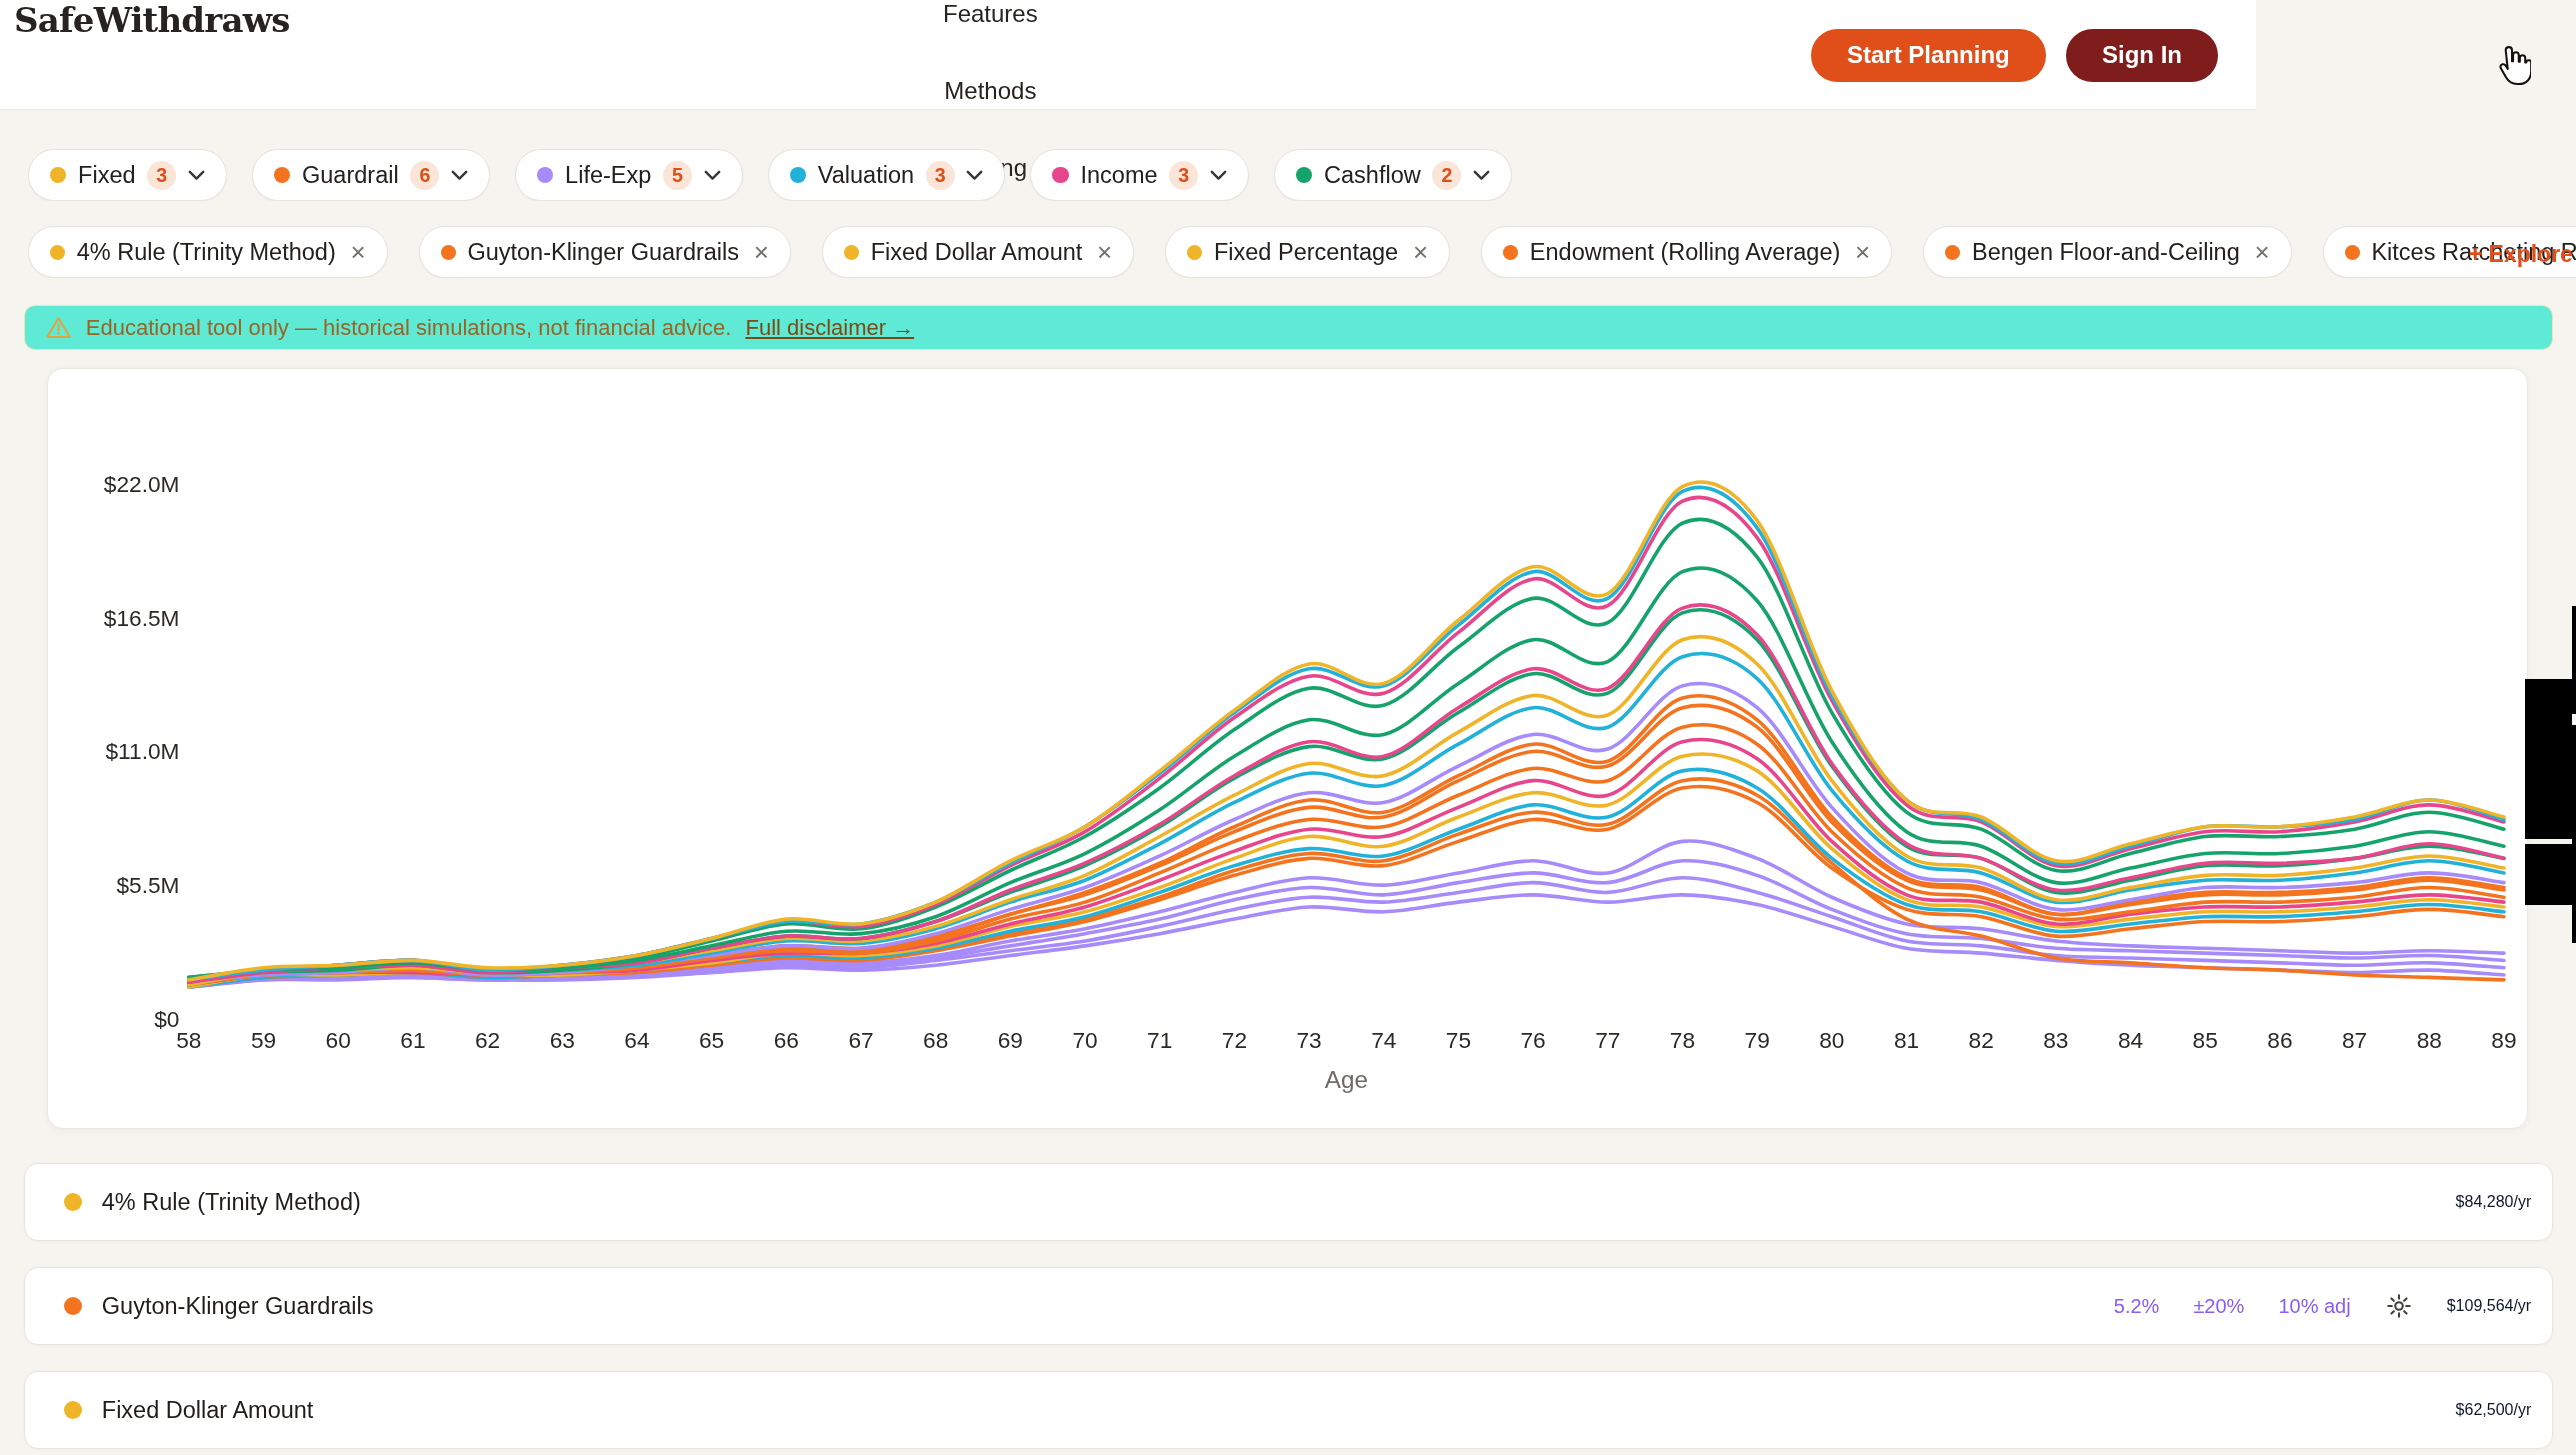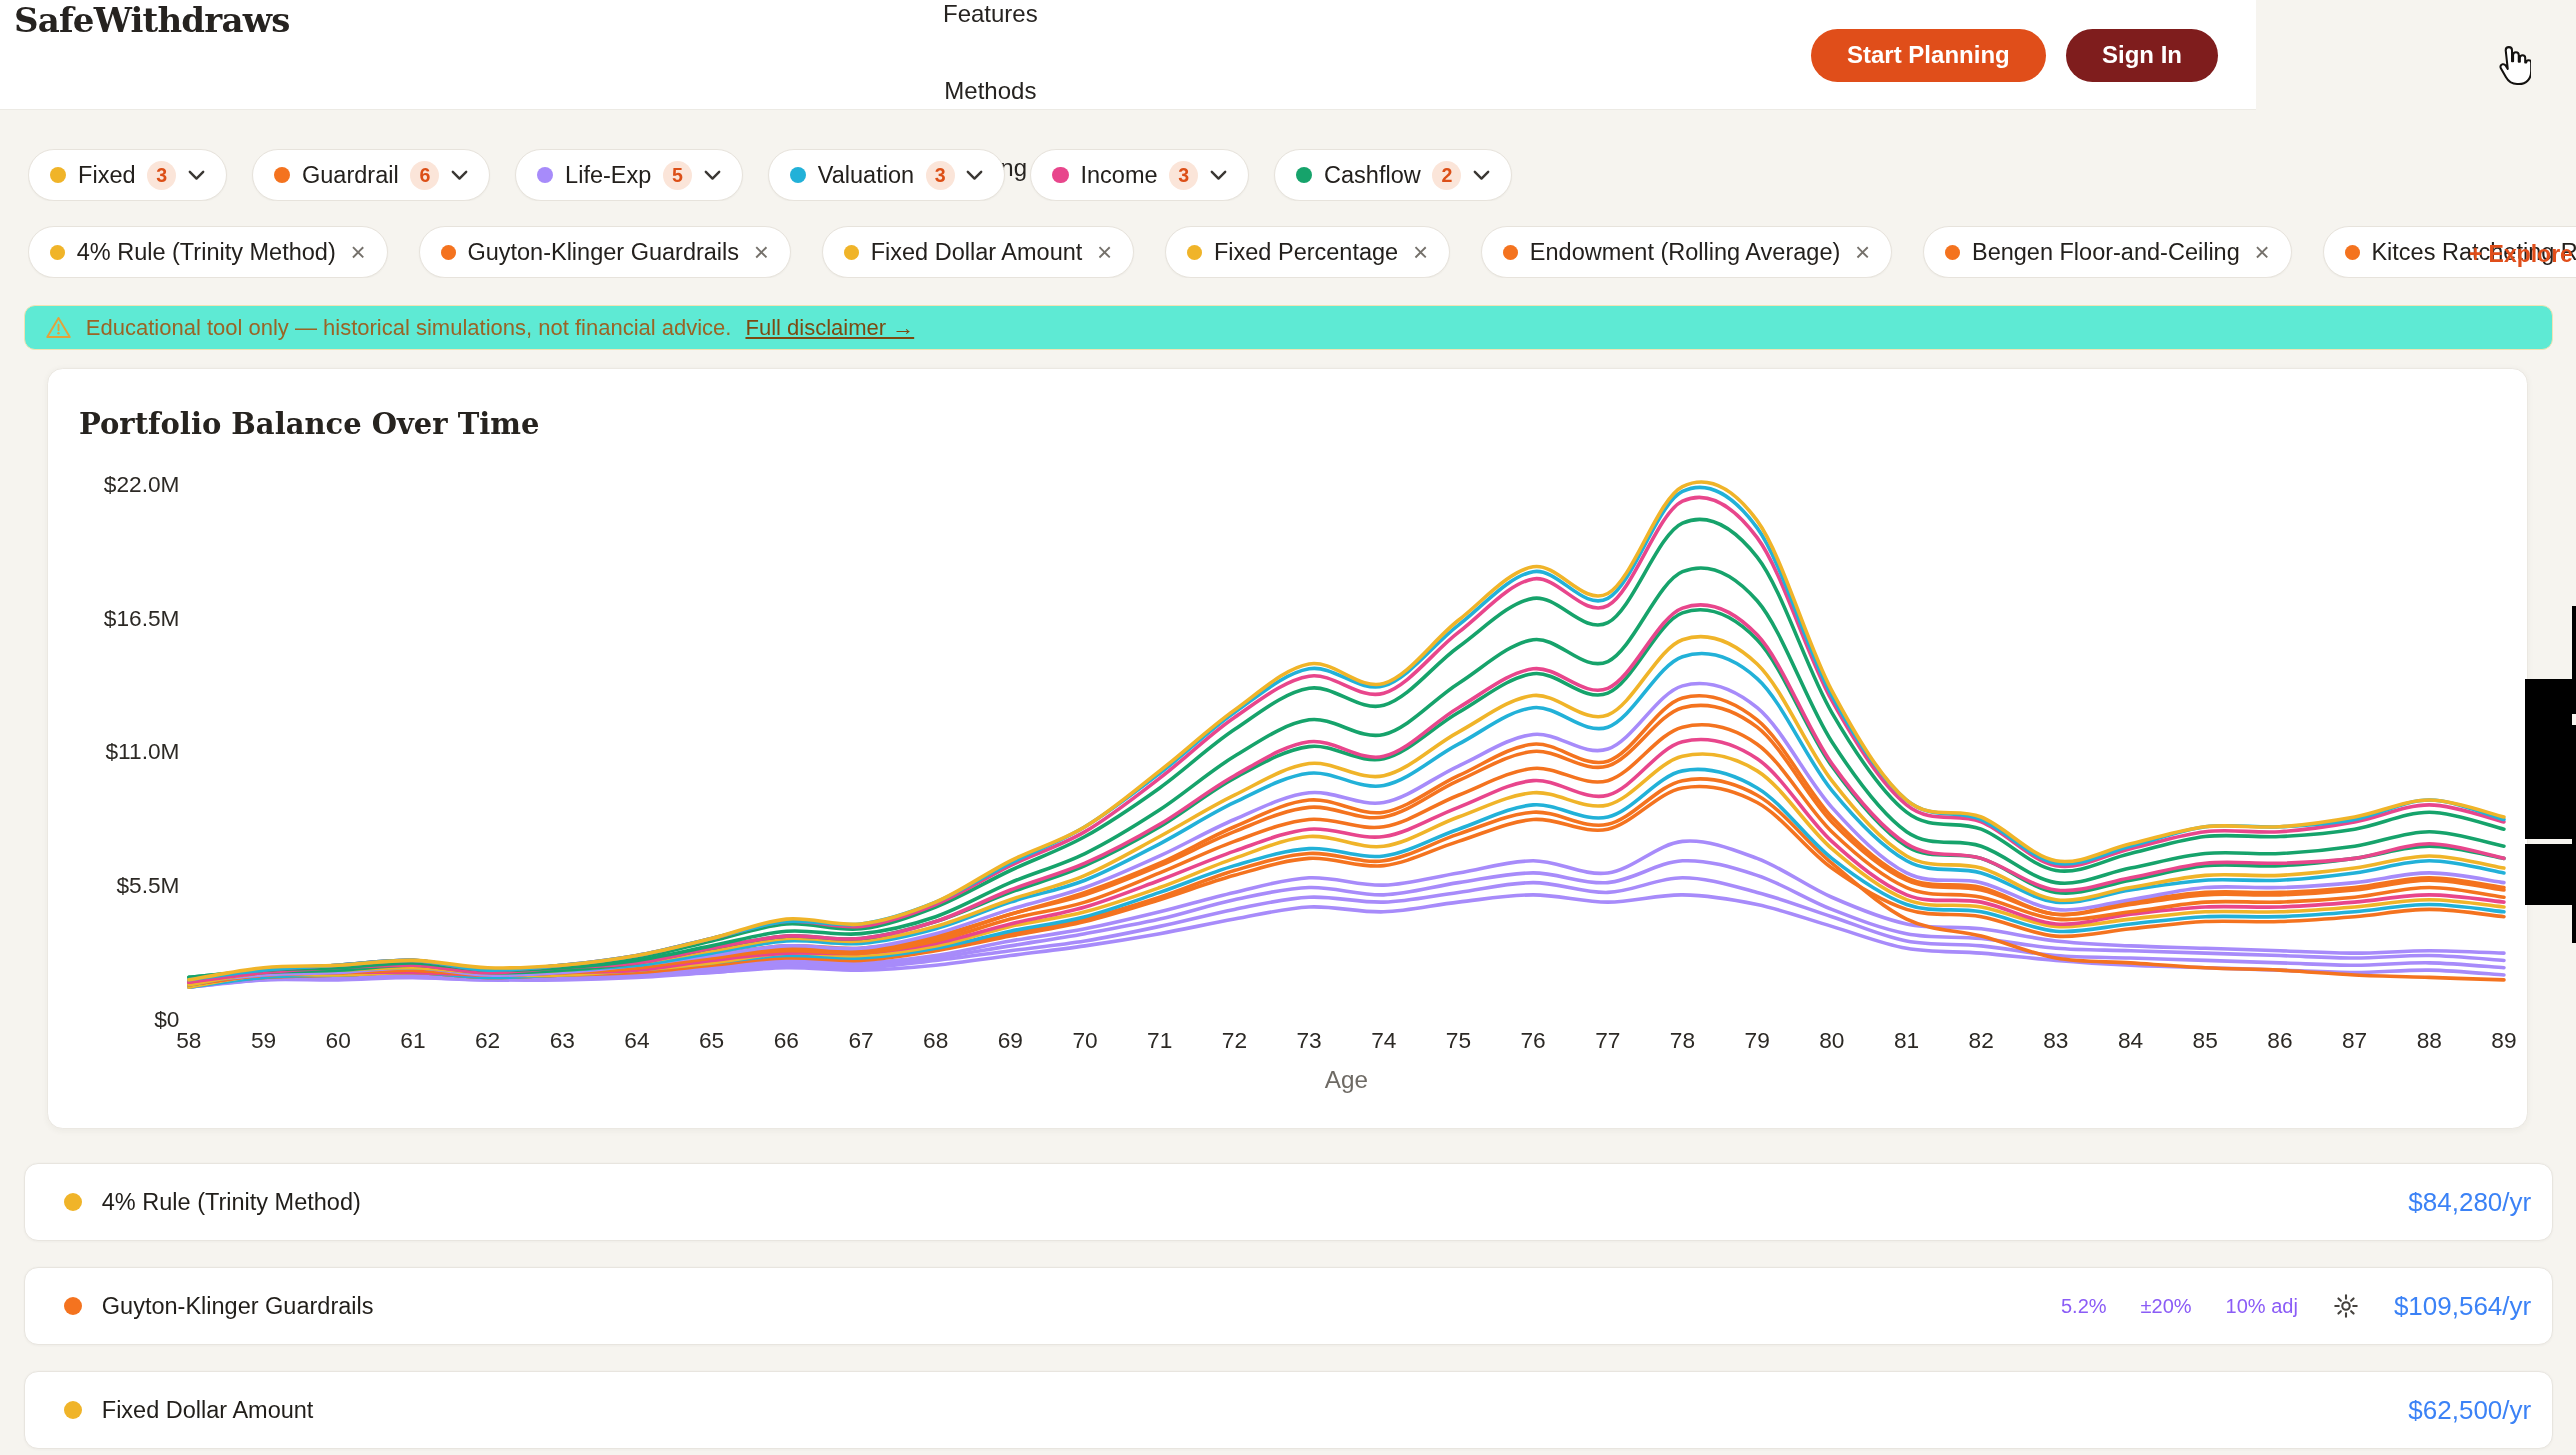--- a/index.html
+++ b/index.html
@@ -98,21 +98,21 @@
   .result-row {
     position:absolute; left:23.5px; width:2529px; height:78px;
     background:#ffffff; border:0.8px solid #e8e5df; border-radius:14px;
     display:flex; align-items:center; padding:0 20.3px 0 39px;
     box-shadow:0 0.8px 2.3px rgba(60,50,40,.04);
   }
   .result-row .dot { width:18px; height:18px; margin-right:20.3px; }
   .result-label { font-size:23.5px; font-weight:500; color:#211e1a; }
   .result-right { margin-left:auto; display:flex; align-items:center; gap:34px; }
   .result-stat { font-size:20px; color:#8b5cf6; }
-  .result-value { font-size:26px; font-weight:500; color:#3b82f6; }
+  .result-value { font-size:16px; font-weight:500; color:#0f172a; }
   .gear { width:28px; height:28px; cursor:pointer; }
 
   
   .scroll-line  { position:absolute; background:#000; width:3.9px; left:2572px; }
   .scroll-thumb { position:absolute; background:#000; width:47px; left:2525px; cursor:grab; }
 </style>
 </head>
 <body>
 
 <div class="page">
@@ -227,21 +227,20 @@
     <svg viewBox="0 0 24 24">
       <path d="M12 3.5 L22 20.5 H2 Z" fill="none" stroke="#e3a23b" stroke-width="1.7" stroke-linejoin="round"></path>
       <line x1="12" y1="9.5" x2="12" y2="14.5" stroke="#e3a23b" stroke-width="1.7" stroke-linecap="round"></line>
       <circle cx="12" cy="17.2" r="1.1" fill="#e3a23b"></circle>
     </svg>
     <span>Educational tool only — historical simulations, not financial advice.</span>
     <a>Full disclaimer →</a>
   </div>
 
   <section class="chart-card">
-    <h2 class="chart-title">Portfolio Balance Over Time</h2>
     <svg class="plot" id="chartSvg" width="2481" height="761" viewBox="0 0 3170 972">
         <text x="168" y="840" text-anchor="end" font-size="29" fill="#2c2925" font-family="&quot;Liberation Sans&quot;, sans-serif">$0</text>
         <text x="168" y="669.25" text-anchor="end" font-size="29" fill="#2c2925" font-family="&quot;Liberation Sans&quot;, sans-serif">$5.5M</text>
         <text x="168" y="498.5" text-anchor="end" font-size="29" fill="#2c2925" font-family="&quot;Liberation Sans&quot;, sans-serif">$11.0M</text>
         <text x="168" y="327.75" text-anchor="end" font-size="29" fill="#2c2925" font-family="&quot;Liberation Sans&quot;, sans-serif">$16.5M</text>
         <text x="168" y="157" text-anchor="end" font-size="29" fill="#2c2925" font-family="&quot;Liberation Sans&quot;, sans-serif">$22.0M</text>
         <text x="180" y="868" text-anchor="middle" font-size="29" fill="#2c2925" font-family="&quot;Liberation Sans&quot;, sans-serif">58</text>
         <text x="275.42" y="868" text-anchor="middle" font-size="29" fill="#2c2925" font-family="&quot;Liberation Sans&quot;, sans-serif">59</text>
         <text x="370.84000000000003" y="868" text-anchor="middle" font-size="29" fill="#2c2925" font-family="&quot;Liberation Sans&quot;, sans-serif">60</text>
         <text x="466.26" y="868" text-anchor="middle" font-size="29" fill="#2c2925" font-family="&quot;Liberation Sans&quot;, sans-serif">61</text>

